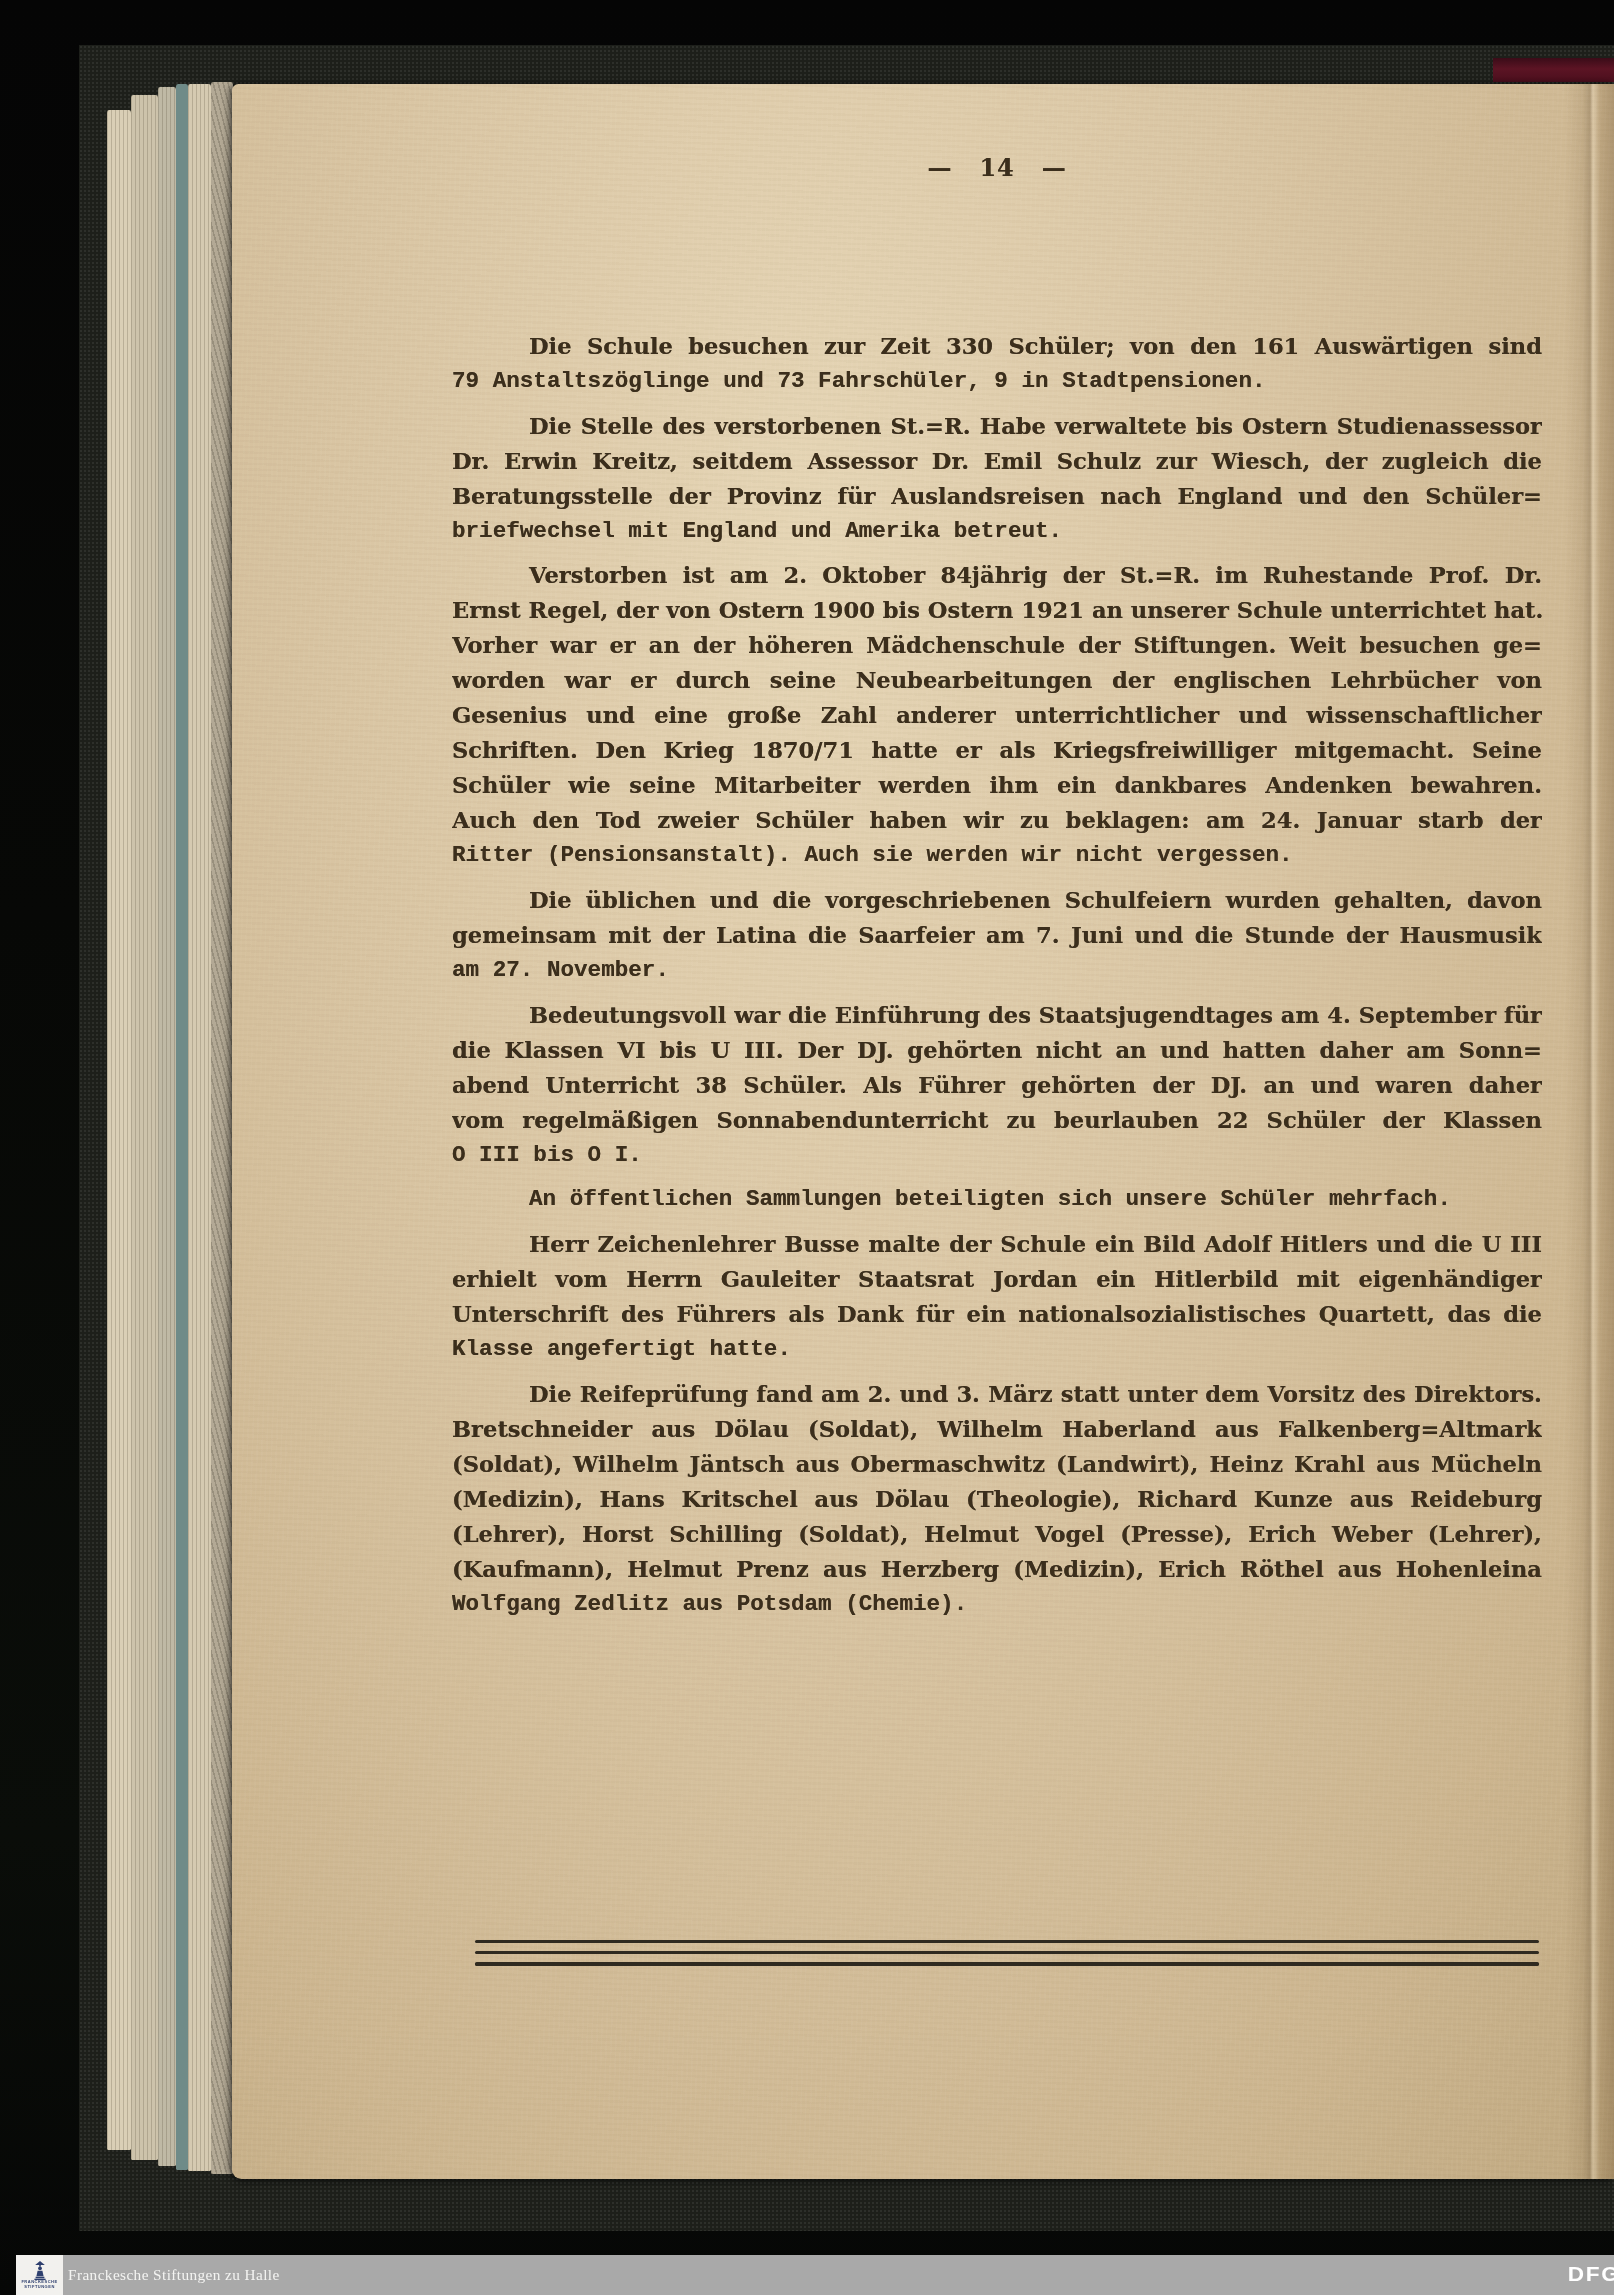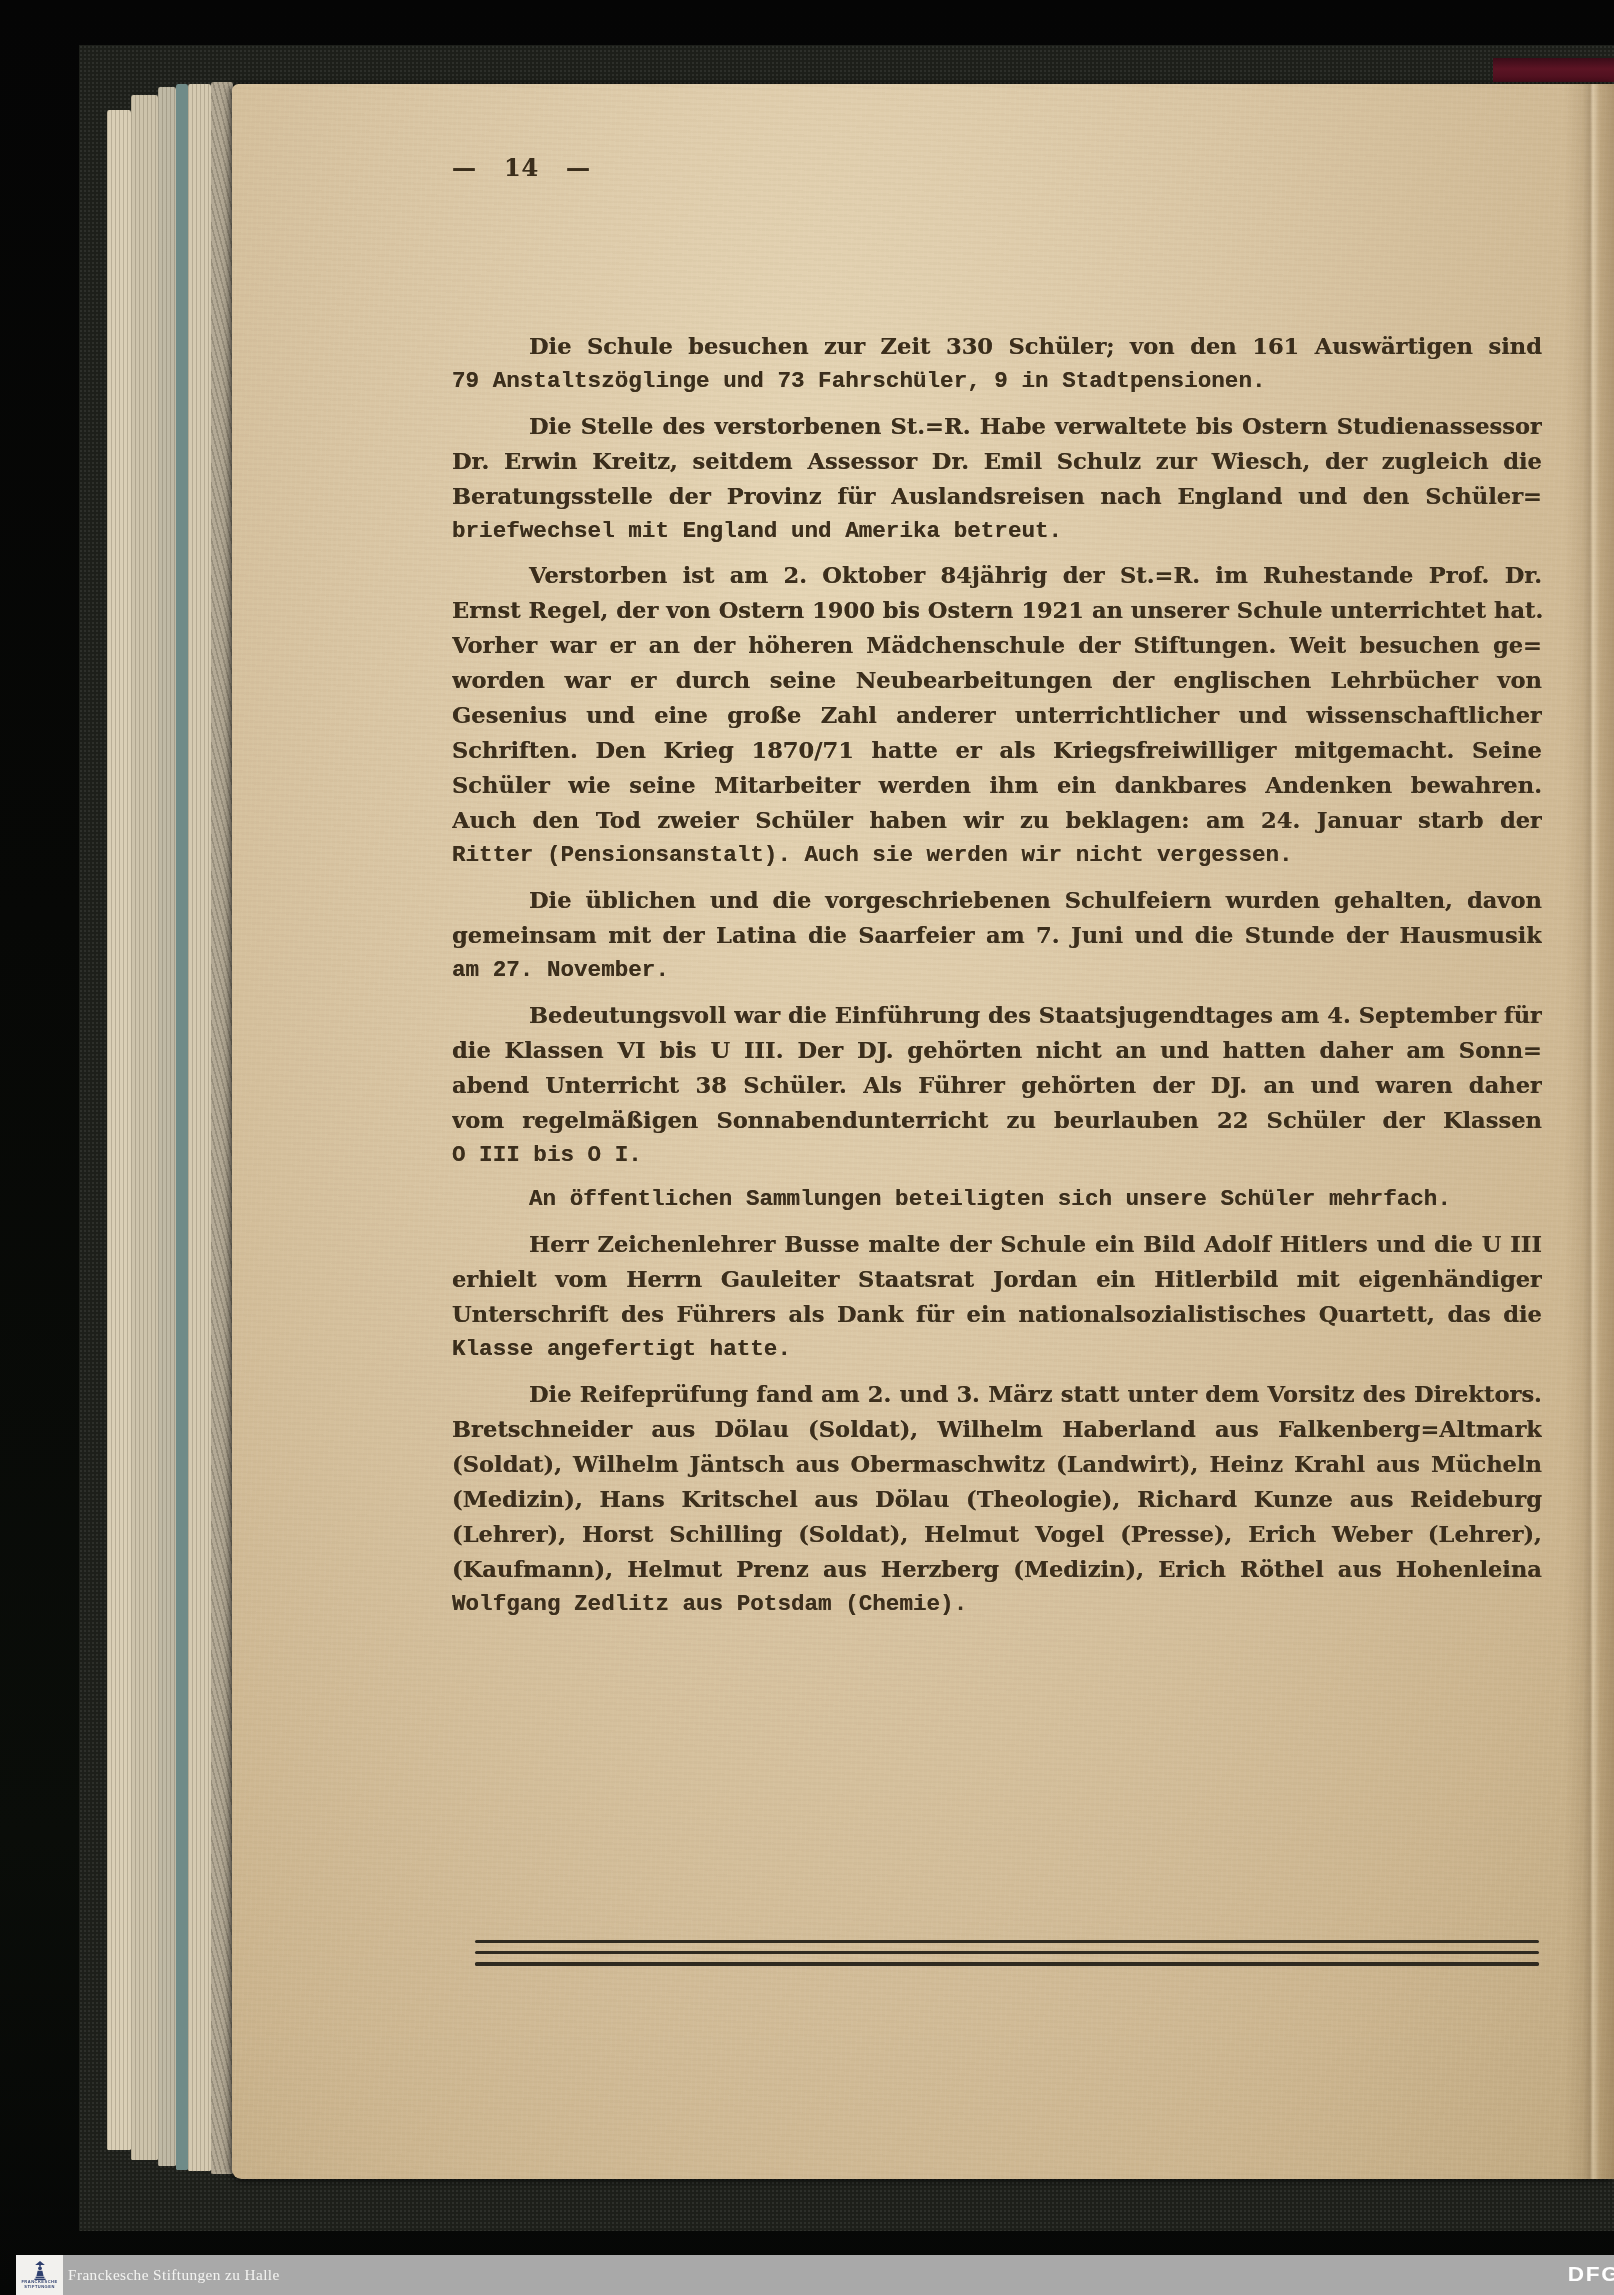--- a/index.html
+++ b/index.html
@@ -38,21 +38,21 @@
   .page-texture{position:absolute;inset:0;border-radius:inherit;
     background-image:repeating-linear-gradient(2deg,rgba(120,95,60,0.03) 0 2.4px,transparent 2.4px 5.6px),
                      repeating-linear-gradient(92deg,rgba(255,250,235,0.04) 0 1.6px,transparent 1.6px 4.8px);}
   .page-crease{position:absolute;top:0;right:0;width:50px;height:100%;
     background:linear-gradient(90deg,transparent 0%,rgba(80,55,25,0.10) 38%,
        rgba(60,40,18,0.22) 52%,rgba(255,246,226,0.25) 58%,rgba(110,80,40,0.18) 72%,
        rgba(90,62,30,0.28) 100%);}
 
   
   .print{color:#3b2e1c;text-shadow:0 0 0.4px rgba(59,46,28,0.7);}
-  .pagenum{position:absolute;left:452px;top:153px;width:1090px;text-align:left;
+  .pagenum{position:absolute;left:452px;top:153px;width:1090px;text-align:center;
     font-size:24px;font-weight:bold;word-spacing:18px;letter-spacing:0.8px;}
   .title{position:absolute;left:432px;top:239px;width:1130px;text-align:center;
     font-size:50px;font-weight:bold;letter-spacing:0.8px;color:#352917;}
   .body{position:absolute;left:452px;top:329px;width:1090px;
     font-size:22.6px;font-weight:bold;}
   .line{line-height:35px;height:35px;text-align:justify;text-align-last:justify;
     overflow:hidden;white-space:nowrap;}
   .line.first{text-indent:77px;}
   .line.last{text-align-last:left;font-family:Liberation Mono, monospace;}
   .line.pgap{margin-top:9.7px;}

